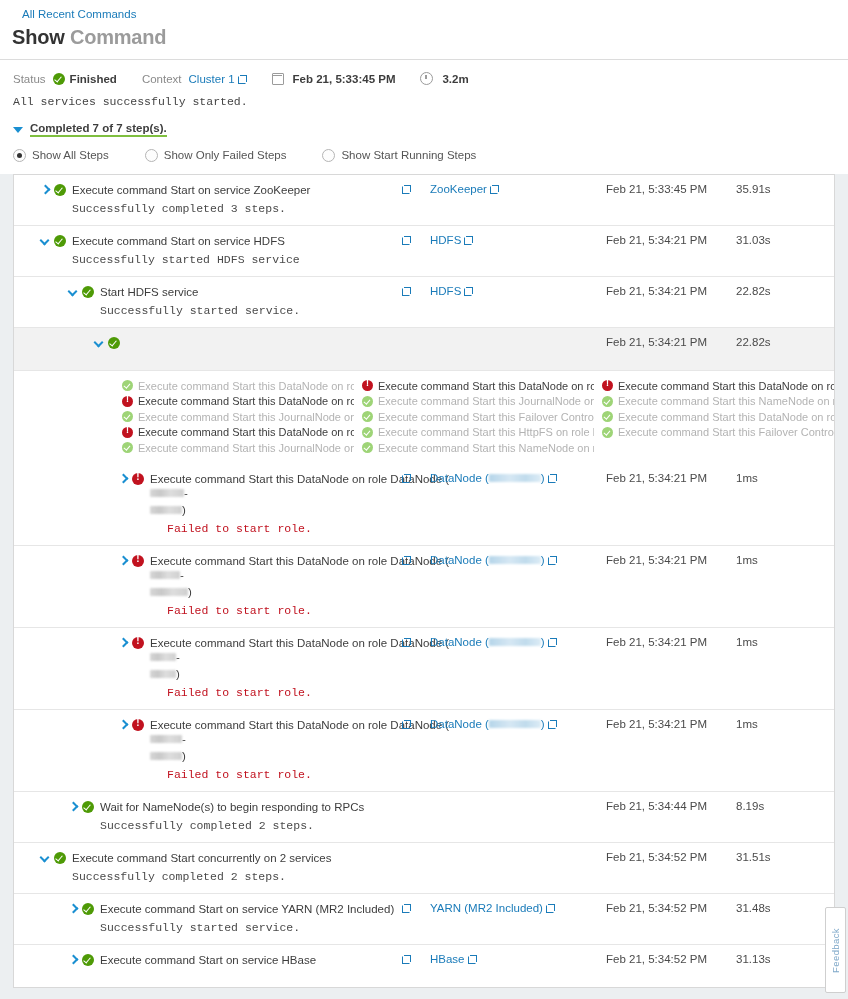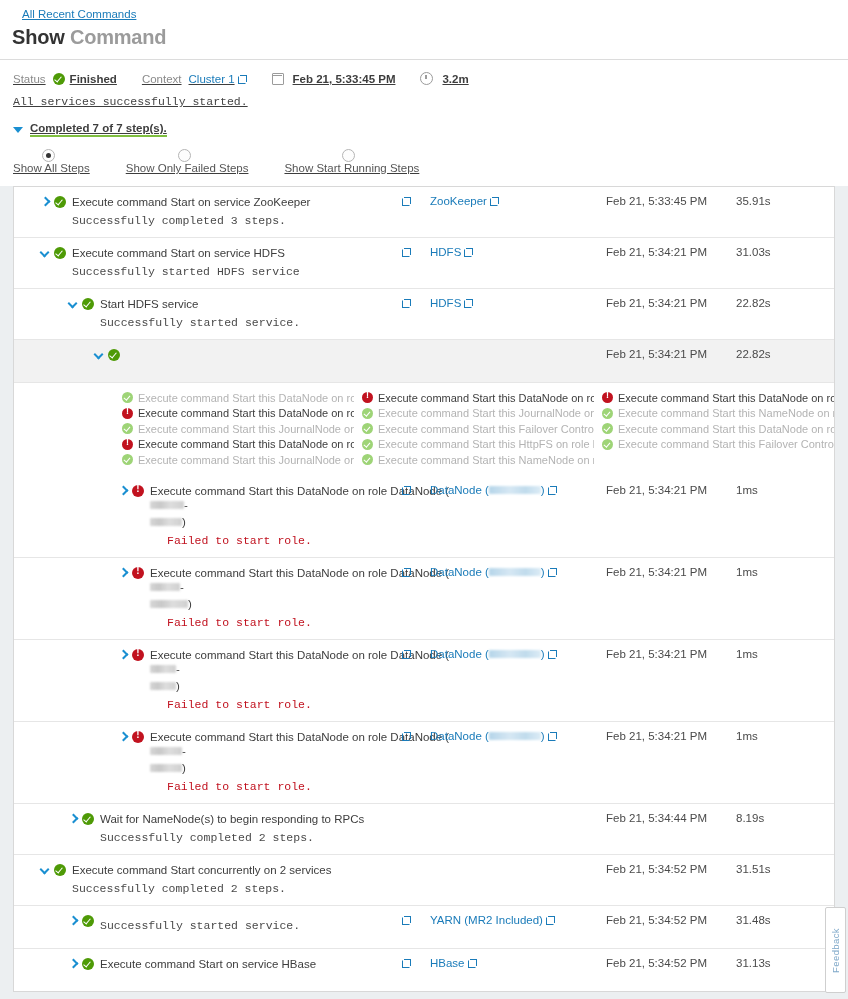--- a/index.html
+++ b/index.html
@@ -8,42 +8,42 @@
     background:#eceff1;
     font-family:"Liberation Sans", sans-serif;
     font-size:12px;
     color:#3d3d3d;
     overflow:hidden;
   }
   .page{position:relative;width:848px;height:999px;}
 
   
   .topband{background:#fff;padding:8px 0 0 0;}
-  .breadcrumb{padding-left:22px;font-size:11.5px;color:#1a7bb9;cursor:pointer;text-decoration:underline;}
+  .breadcrumb{padding-left:22px;font-size:11.5px;color:#1a7bb9;cursor:pointer;}
   .pagetitle{padding:6px 0 10px 12px;font-size:20px;font-weight:bold;color:#333;letter-spacing:-.2px;}
   .pagetitle .muted{color:#9b9b9b;font-weight:bold;}
   .hdr-rule{height:1px;background:#dcdcdc;}
 
   
-  .metastrip{background:#fff;padding:12px 12px 0 0;text-decoration:underline;}
+  .metastrip{background:#fff;padding:12px 12px 0 0;}
   .metarow{display:flex;align-items:center;padding-left:13px;font-size:11.5px;}
   .metarow .lbl{color:#8a8a8a;margin-right:7px;}
   .metarow .val{font-weight:bold;color:#3d3d3d;}
   .metarow .sep{width:25px;}
   .link{color:#1a7bb9;cursor:pointer;}
   .msg{font-family:"Liberation Mono", monospace;font-size:11.5px;color:#444;padding:10px 0 0 13px;}
 
   .completed{display:flex;align-items:center;padding:14px 0 0 13px;}
   .caret-dn{width:0;height:0;border-left:5px solid transparent;border-right:5px solid transparent;
             border-top:6px solid #1a8fd1;margin-right:7px;cursor:pointer;}
   .completed-txt{font-size:11.5px;font-weight:bold;color:#3d3d3d;
                  border-bottom:2px solid #7fbf3f;padding-bottom:1px;cursor:pointer;}
 
   .radios{display:flex;align-items:center;padding:12px 0 12px 13px;font-size:11.5px;color:#555;}
-  .radio{display:flex;align-items:center;margin-right:36px;cursor:pointer;flex-direction:column;}
+  .radio{display:flex;margin-right:36px;cursor:pointer;}
   .rb{width:13px;height:13px;border-radius:50%;border:1px solid #b5b5b5;background:#fdfdfd;
       margin-right:6px;position:relative;box-sizing:border-box;}
   .rb.on::after{content:"";position:absolute;left:3px;top:3px;width:5px;height:5px;border-radius:50%;background:#333;}
 
   
   .tablewrap{margin:0 13px 0 13px;background:#fff;border:1px solid #d8d8d8;box-sizing:border-box;width:822px;}
   .row{position:relative;border-bottom:1px solid #e6e6e6;box-sizing:border-box;}
   .row:last-child{border-bottom:none;}
   .row.grey{background:#f2f2f2;}
   .row.noline{border-bottom:none;}
@@ -356,20 +356,21 @@
           </div>
           <span class="coltime">Feb 21, 5:34:52 PM</span>
           <span class="coldur">31.51s</span>
         </div>
       </div>
       <div class="row">
         <div class="rowinner">
           <div class="caret" style="left: 54px; top: 10px;"></div>
           <div class="sicon ok" style="left: 68px; top: 9px;"></div>
           <div style="margin-left: 86px; width: 300px;">
+            <div class="title">Execute command Start on service YARN (MR2 Included)</div>
             <div class="subtitle">Successfully started service.</div>
           </div>
           <span class="colx"><span class="ext" style="margin:0"></span></span>
           <span class="collink">YARN (MR2 Included)<span class="ext"></span></span>
           <span class="coltime">Feb 21, 5:34:52 PM</span>
           <span class="coldur">31.48s</span>
         </div>
       </div>
       <div class="row">
         <div class="rowinner">

